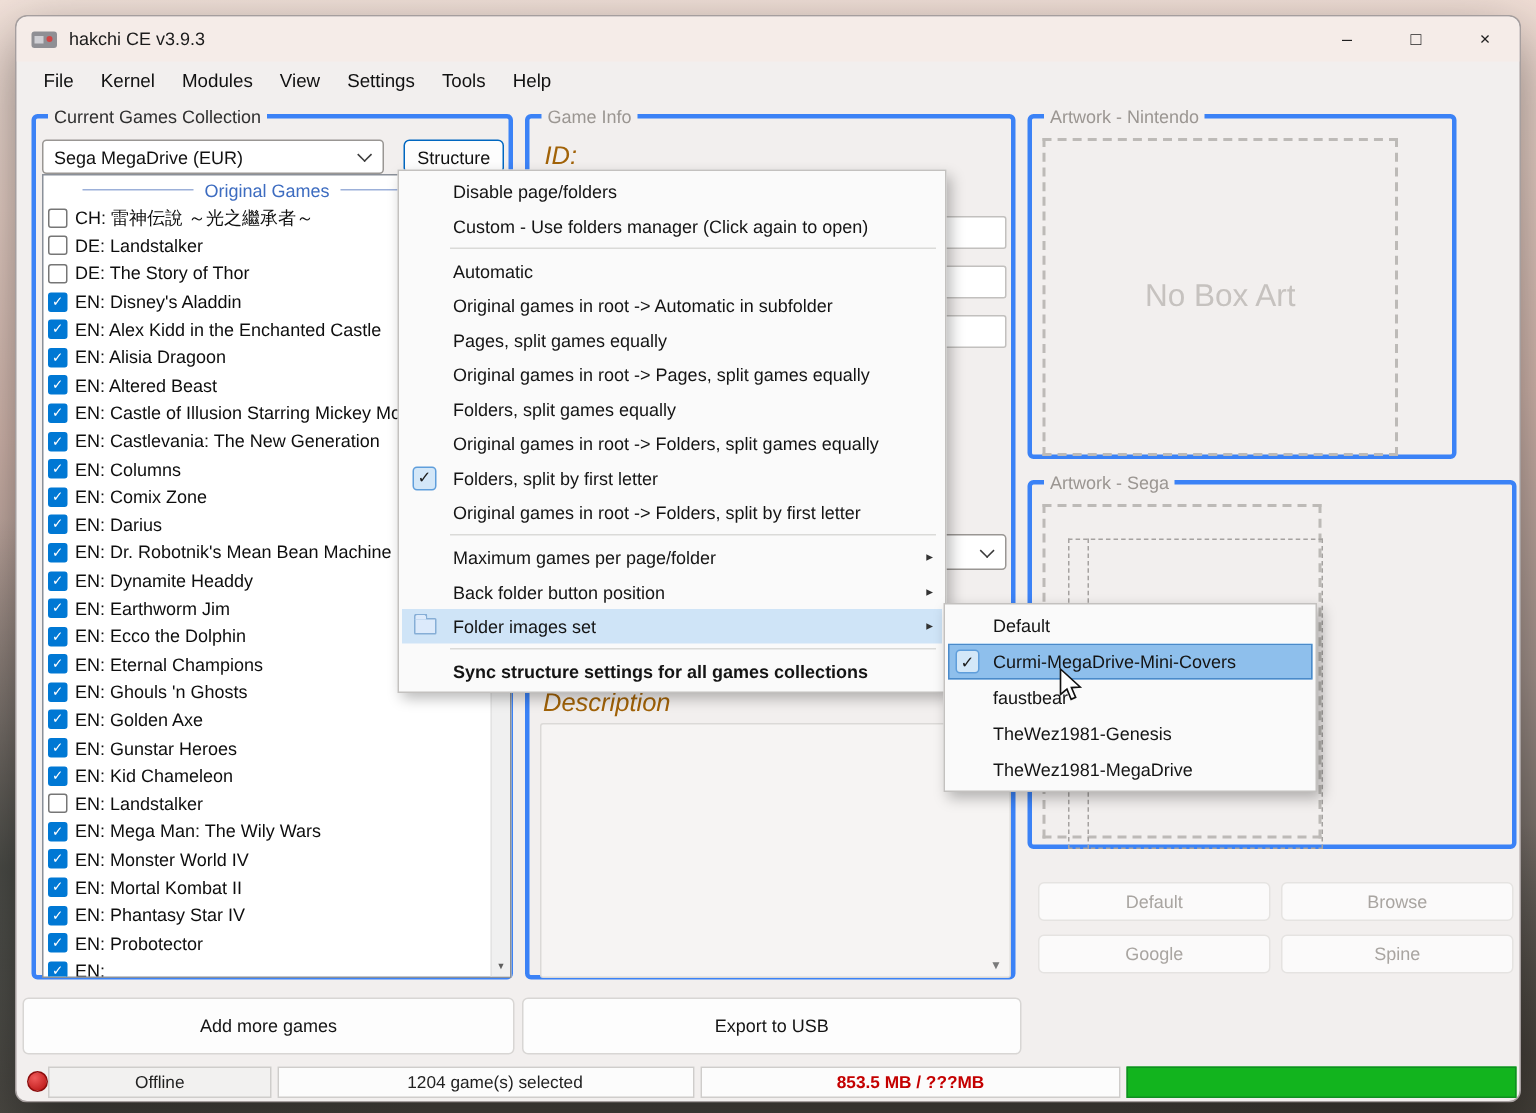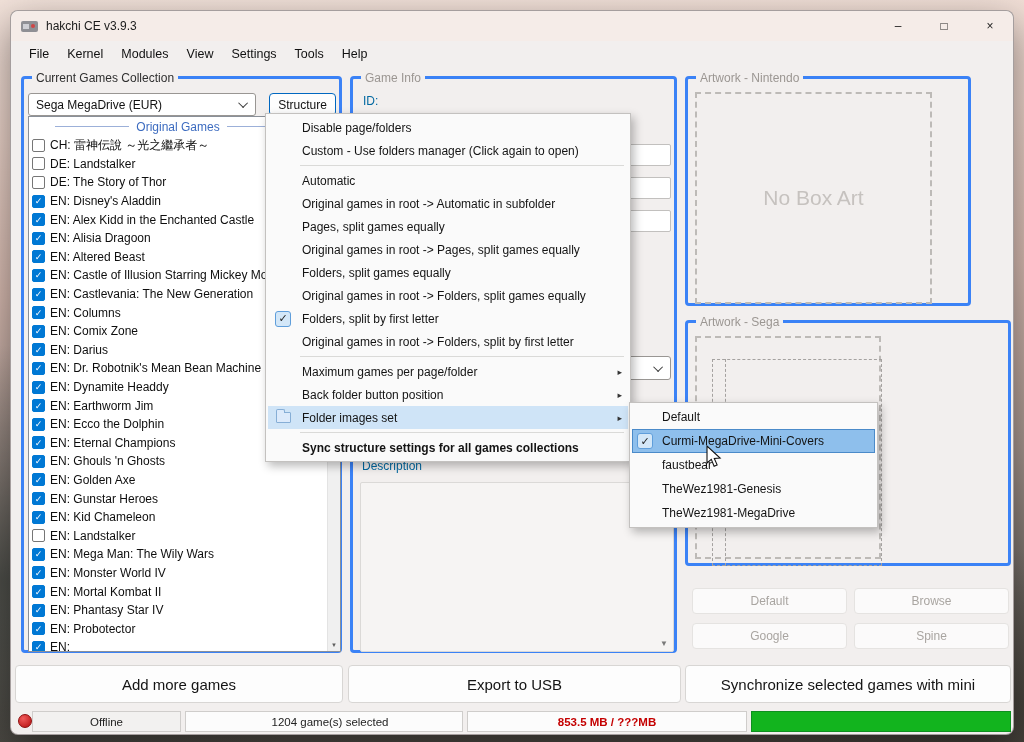--- a/index.html
+++ b/index.html
@@ -58,21 +58,21 @@
     display:flex; align-items:center; justify-content:center; font-size:9px; color:#fff; }
   .cb.checked { background:#0078d4; border-color:#0078d4; }
   .game-label { margin-left:5px; font-size:12px; color:#0e0e0e; white-space:nowrap; }
   .vscroll { position:absolute; top:0; right:0; width:13px; height:100%; background:#f0f0f0;
     border-left:1px solid #e3e3e3; display:flex; flex-direction:column; align-items:center; }
   .scroll-arrow { font-size:6px; color:#5f5f5f; height:13px; display:flex; align-items:center; }
   .scroll-arrow.down { margin-top:auto; }
   .scroll-thumb { width:9px; height:32px; background:#cdcdcd; border-radius:4px; margin-top:1px; }
 
   
-  .info-label { position:absolute; font-size:12px; color:#0369a1; white-space:nowrap; }
+  .info-label { position:absolute; font-size:17px; color:#a16207; white-space:nowrap;font-style:italic; }
   .tb { position:absolute; background:#fff; border:1px solid #c2c0be; border-radius:2px; }
   #info-combo { left:206px; top:277px; width:112px; height:24px; }
   .desc-box { position:absolute; left:7px; top:403px; width:314px; height:170px;
     background:#f6f4f3; border:1px solid #dbd9d7; border-radius:2px; }
   .desc-arrow { position:absolute; right:5px; bottom:3px; font-size:8px; color:#7a7a7a; }
 
   
   .dashed-box { position:absolute; border:2px dashed #bdbab7; }
   #nintendo-box { left:7px; top:13px; width:237px; height:212px; display:flex; align-items:center; justify-content:center; }
   .no-box-art { font-size:21px; color:#c6c2bf; }
@@ -80,21 +80,21 @@
   #sega-inner { position:absolute; left:15px; top:21px; width:170px; height:207px; border:1px dashed #a5a2a0; }
   #sega-vline { position:absolute; left:28px; top:21px; width:0; height:207px; border-left:1px dashed #a5a2a0; }
 
   .art-btn { position:absolute; width:155px; height:26px; background:#fbfafa; border:1px solid #e5e3e1;
     border-radius:4px; font-size:12px; color:#a9a5a1; display:flex; align-items:center; justify-content:center; font-family:inherit; }
   #btn-default { left:681px; top:577px; } #btn-browse { left:843px; top:577px; }
   #btn-google  { left:681px; top:612px; } #btn-spine  { left:843px; top:612px; }
 
   
   .action-btn { position:absolute; top:654px; height:38px; background:#fdfdfd; border:1px solid #d8d6d4;
-    border-radius:4px; font-size:15px; color:#141414; display:flex; align-items:center; justify-content:center; font-family:inherit; }
+    border-radius:4px; font-size:12px; color:#141414; display:flex; align-items:center; justify-content:center; font-family:inherit; }
   #btn-add { left:4px; width:328px; } #btn-export { left:337px; width:333px; } #btn-sync { left:674px; width:326px; }
 
   
   .status-seg { position:absolute; top:700px; height:21px; border:1px solid #cfcdcb; background:#fcfcfc;
     display:flex; align-items:center; justify-content:center; font-size:11.5px; color:#222; }
   #seg-offline { left:21px; width:149px; background:#f2f1f0; }
   #seg-selected { left:174px; width:278px;padding-left:12px; }
   #seg-size { left:456px; width:280px; font-weight:bold; }
   #seg-progress { left:740px; width:260px; border:1px solid #0e8f20; }
   .status-dot { position:absolute; left:7px; top:703px; width:14px; height:14px; border-radius:50%;
@@ -316,21 +316,20 @@
       </div>
     </div>
 
     <button class="art-btn" id="btn-default">Default</button>
     <button class="art-btn" id="btn-browse">Browse</button>
     <button class="art-btn" id="btn-google">Google</button>
     <button class="art-btn" id="btn-spine">Spine</button>
 
     <button class="action-btn" id="btn-add">Add more games</button>
     <button class="action-btn" id="btn-export">Export to USB</button>
-    <button class="action-btn" id="btn-sync">Synchronize selected games with mini</button>
 
     <span class="status-dot"></span>
     <div class="status-seg" id="seg-offline">Offline</div>
     <div class="status-seg" id="seg-selected">1204 game(s) selected</div>
     <div class="status-seg" id="seg-size" style="color: rgb(196, 0, 0);">853.5 MB / ???MB</div>
     <div class="status-seg" id="seg-progress" style="background: rgb(18, 180, 30);"></div>
 
     <div class="menu-popup" id="structure-menu">
         <div class="popup-item">
           <span class="gutter"></span>

